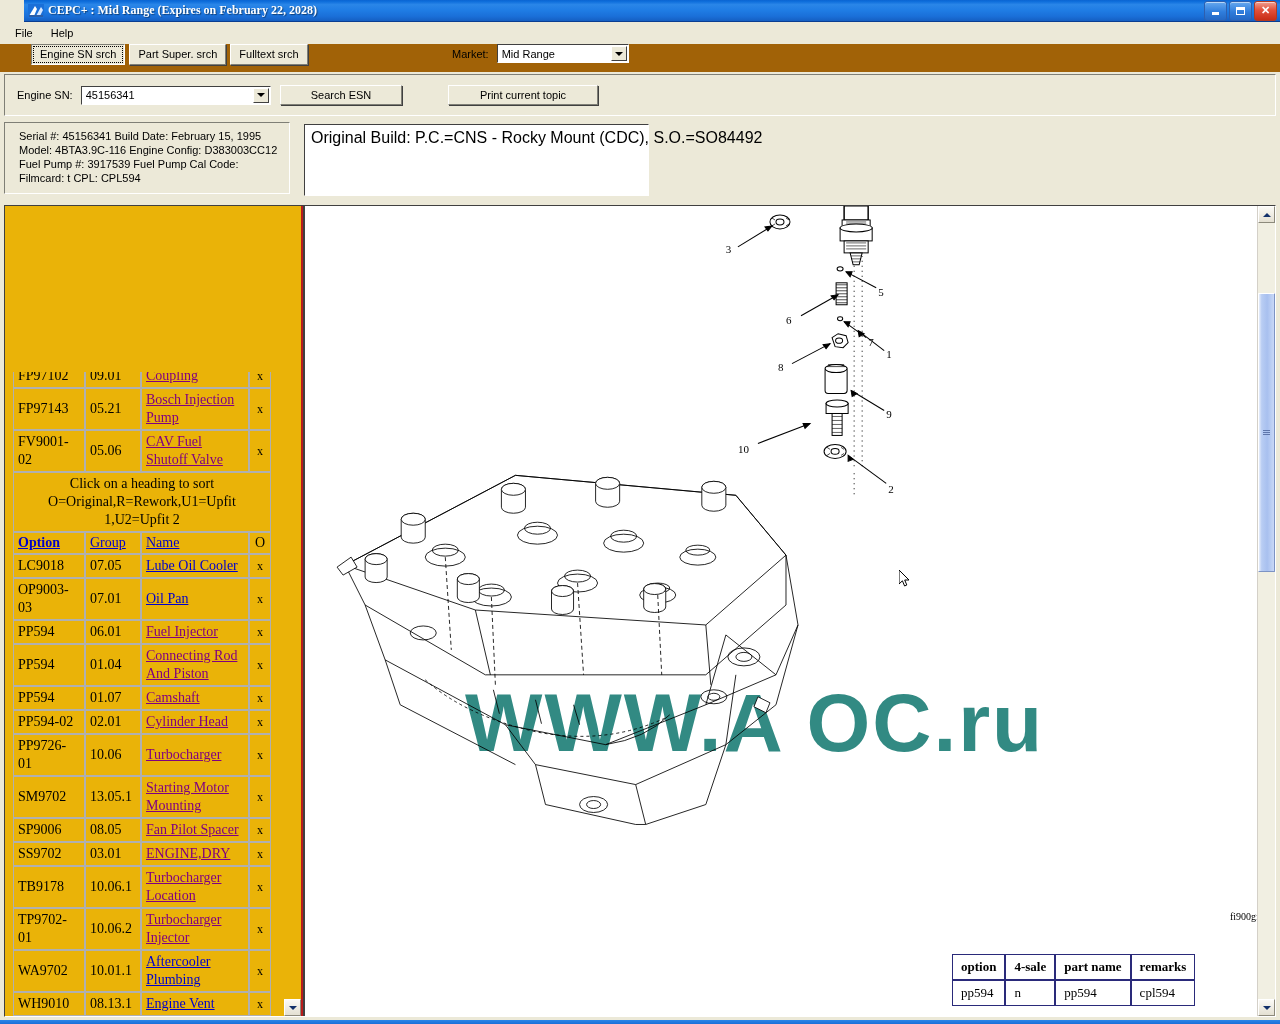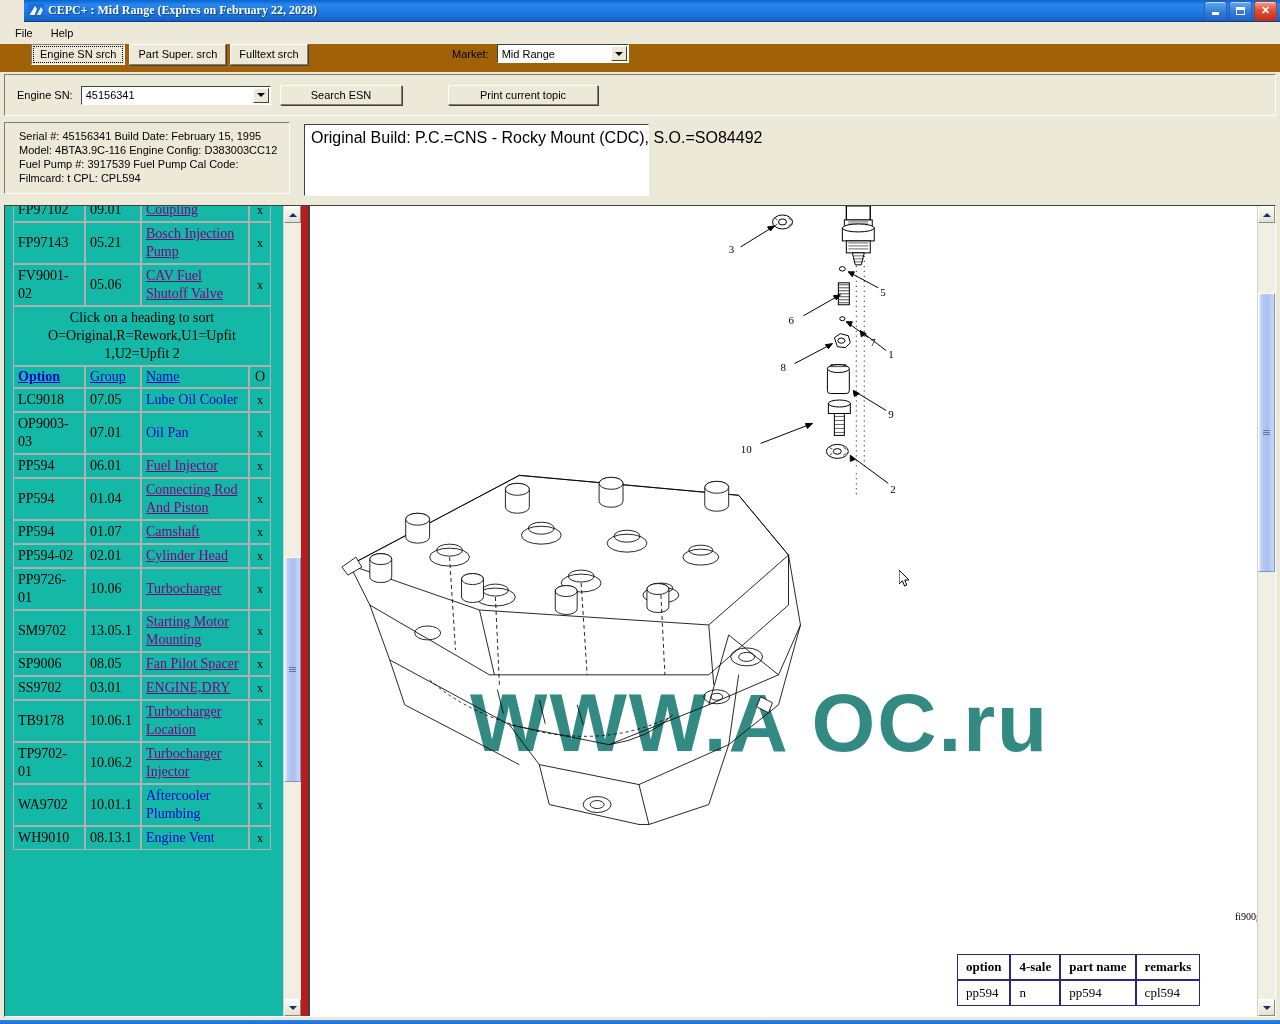--- a/index.html
+++ b/index.html
@@ -152,23 +152,24 @@
     width:1272px;height:812px;
     box-sizing:border-box;
     border:1px solid #7f7f76;
     border-top-color:#404040;border-left-color:#404040;
     border-right-color:#ffffff;border-bottom-color:#ffffff;
     background:#ffffff;
     display:flex;overflow:hidden;
   }
   .pane-left{
     width:296px;flex:0 0 auto;position:relative;
-    background:#14b8a6;overflow:hidden;
-    border-right:7px solid #b91c1c;
+    background:#eab308;overflow:hidden;
+    border-right:2px solid #b91c1c;
     display:flex;
+    align-items:flex-end;
   }
   .pane-left-inner{
     flex:1;overflow:hidden;position:relative;
     padding-left:8px;padding-right:2px;
   }
   .pane-right{
     flex:1;position:relative;background:#ffffff;overflow:hidden;
     border-left:2px solid #404040;
   }
   .pane-right-inner{position:relative;width:100%;height:100%;overflow:hidden;}
@@ -187,21 +188,21 @@
     line-height:18px;
   }
   table.opt td.c-opt{width:62px;}
   table.opt td.c-grp{width:46px;}
   table.opt td.c-name{width:98px;}
   table.opt td.c-o{width:12px;text-align:center;font-size:12px;}
   td.note{
     text-align:center;border:1px solid #b0b0b0;
     line-height:18px;padding:3px 6px;
   }
-  a.lnk{color:#0000cc;}
+  a.lnk{color:#0000cc;text-decoration:underline;}
   a.vis{color:#800080;text-decoration:underline;}
   th.sorthdr{
     border:1px solid #b0b0b0;padding:2px 4px;text-align:left;
     font-weight:normal;
   }
   th.sorthdr a{color:#0000cc;text-decoration:underline;}
   th.sorthdr a.bold{font-weight:bold;}
   th.okol{border:1px solid #b0b0b0;padding:2px 4px;font-weight:normal;text-align:center;}
 
   

